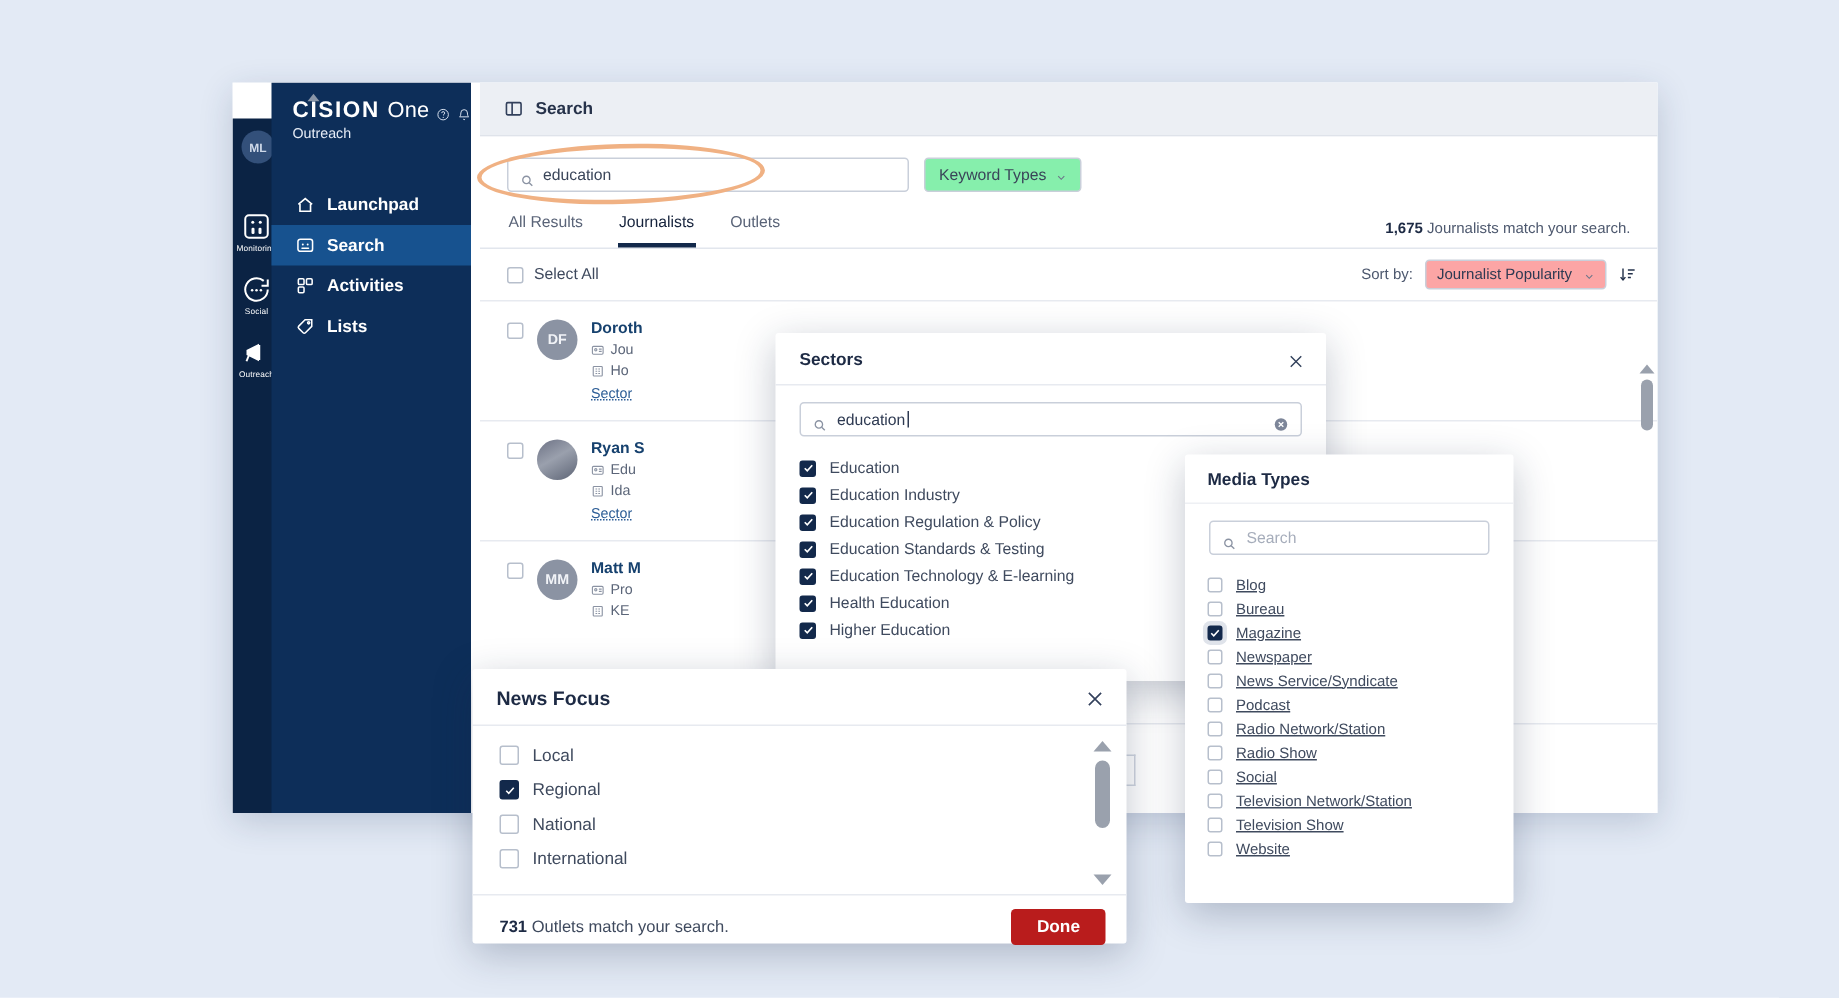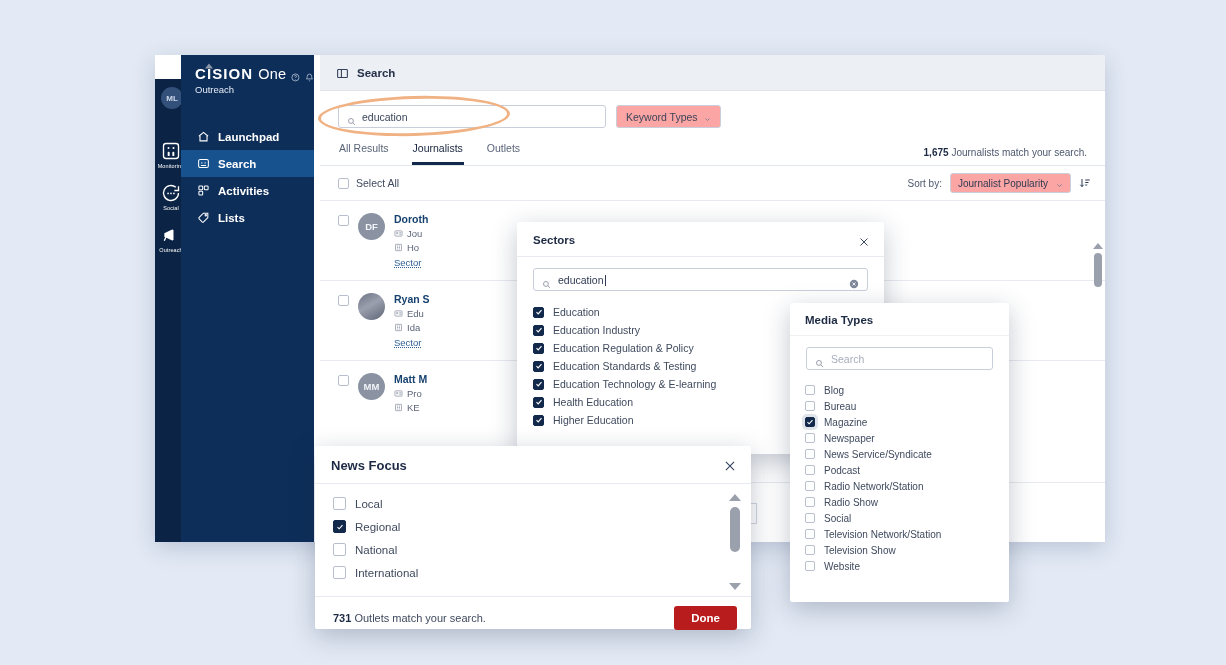--- a/index.html
+++ b/index.html
@@ -89,21 +89,21 @@
 
   .searchrow { display: flex; align-items: center; gap: 10px; padding: 14px 18px 10px 18px; }
   .searchbox {
     flex: none; width: 268px; height: 23px;
     border: 1px solid #c9cfda; border-radius: 3px; background: #fff;
     display: flex; align-items: center; gap: 6px; padding: 0 8px;
   }
   .search-ico { width: 9px; height: 9px; color: #8b93a3; flex:none; }
   .search-val { font-size: 10.5px; color: #3a4559; }
   .kw-btn {
-    height: 23px; border: 1px solid #c9cfda; border-radius: 3px; background: #fca5a5;
+    height: 23px; border: 1px solid #c9cfda; border-radius: 3px; background: #86efac;
     display: flex; align-items: center; gap: 6px; padding: 0 9px;
     font-size: 10.5px; color: #3a4559; cursor: pointer;
   }
   .caret-sm { width: 7px; height: 7px; color: #6c7689; }
 
   .tabs-wrap {
     display: flex; align-items: flex-end; justify-content: space-between;
     border-bottom: 1px solid #e2e6ed; padding: 0 18px;
   }
   .tabs { display: flex; gap: 22px; }
@@ -209,21 +209,21 @@
     padding: 3px 16px; font-size: 10.5px; color:#3f4a5e; cursor:pointer;
   }
 
   
   #sectors-panel { left: 477px; top: 222px; width: 367px; height: 232px; }
   #sectors-panel .opt { padding: 3px 16px; }
 
   
   #media-panel { left: 750px; top: 303px; width: 219px; height: 299px; }
   #media-panel .panel-hd { border-bottom:1px solid #eef0f4; padding: 11px 14px 9px 15px; }
-  #media-panel .opt { padding: 2.5px 15px; font-size:10px; }
+  #media-panel .opt { padding: 2.5px 15px; font-size:10px;text-decoration:underline; }
   #media-panel .cbx { width:10px; height:10px; }
   .cbx.focusring { box-shadow: 0 0 0 3px rgba(140,155,180,.28); }
 
   
   #news-panel { left: 275px; top: 446px; width: 436px; height: 183px; }
   #news-panel .opt { padding: 5px 18px; font-size:11.5px; color:#3f4a5e; }
   #news-panel .cbx { width:13px; height:13px; }
   .np-body { position:relative; padding-top: 8px; height: 112px; }
   .np-scroll { position:absolute; right: 10px; top: 10px; width: 12px; height: 96px; }
   .np-up { width:0;height:0;border-left:6px solid transparent;border-right:6px solid transparent;border-bottom:7px solid #9aa1ad; margin:0 auto; }

